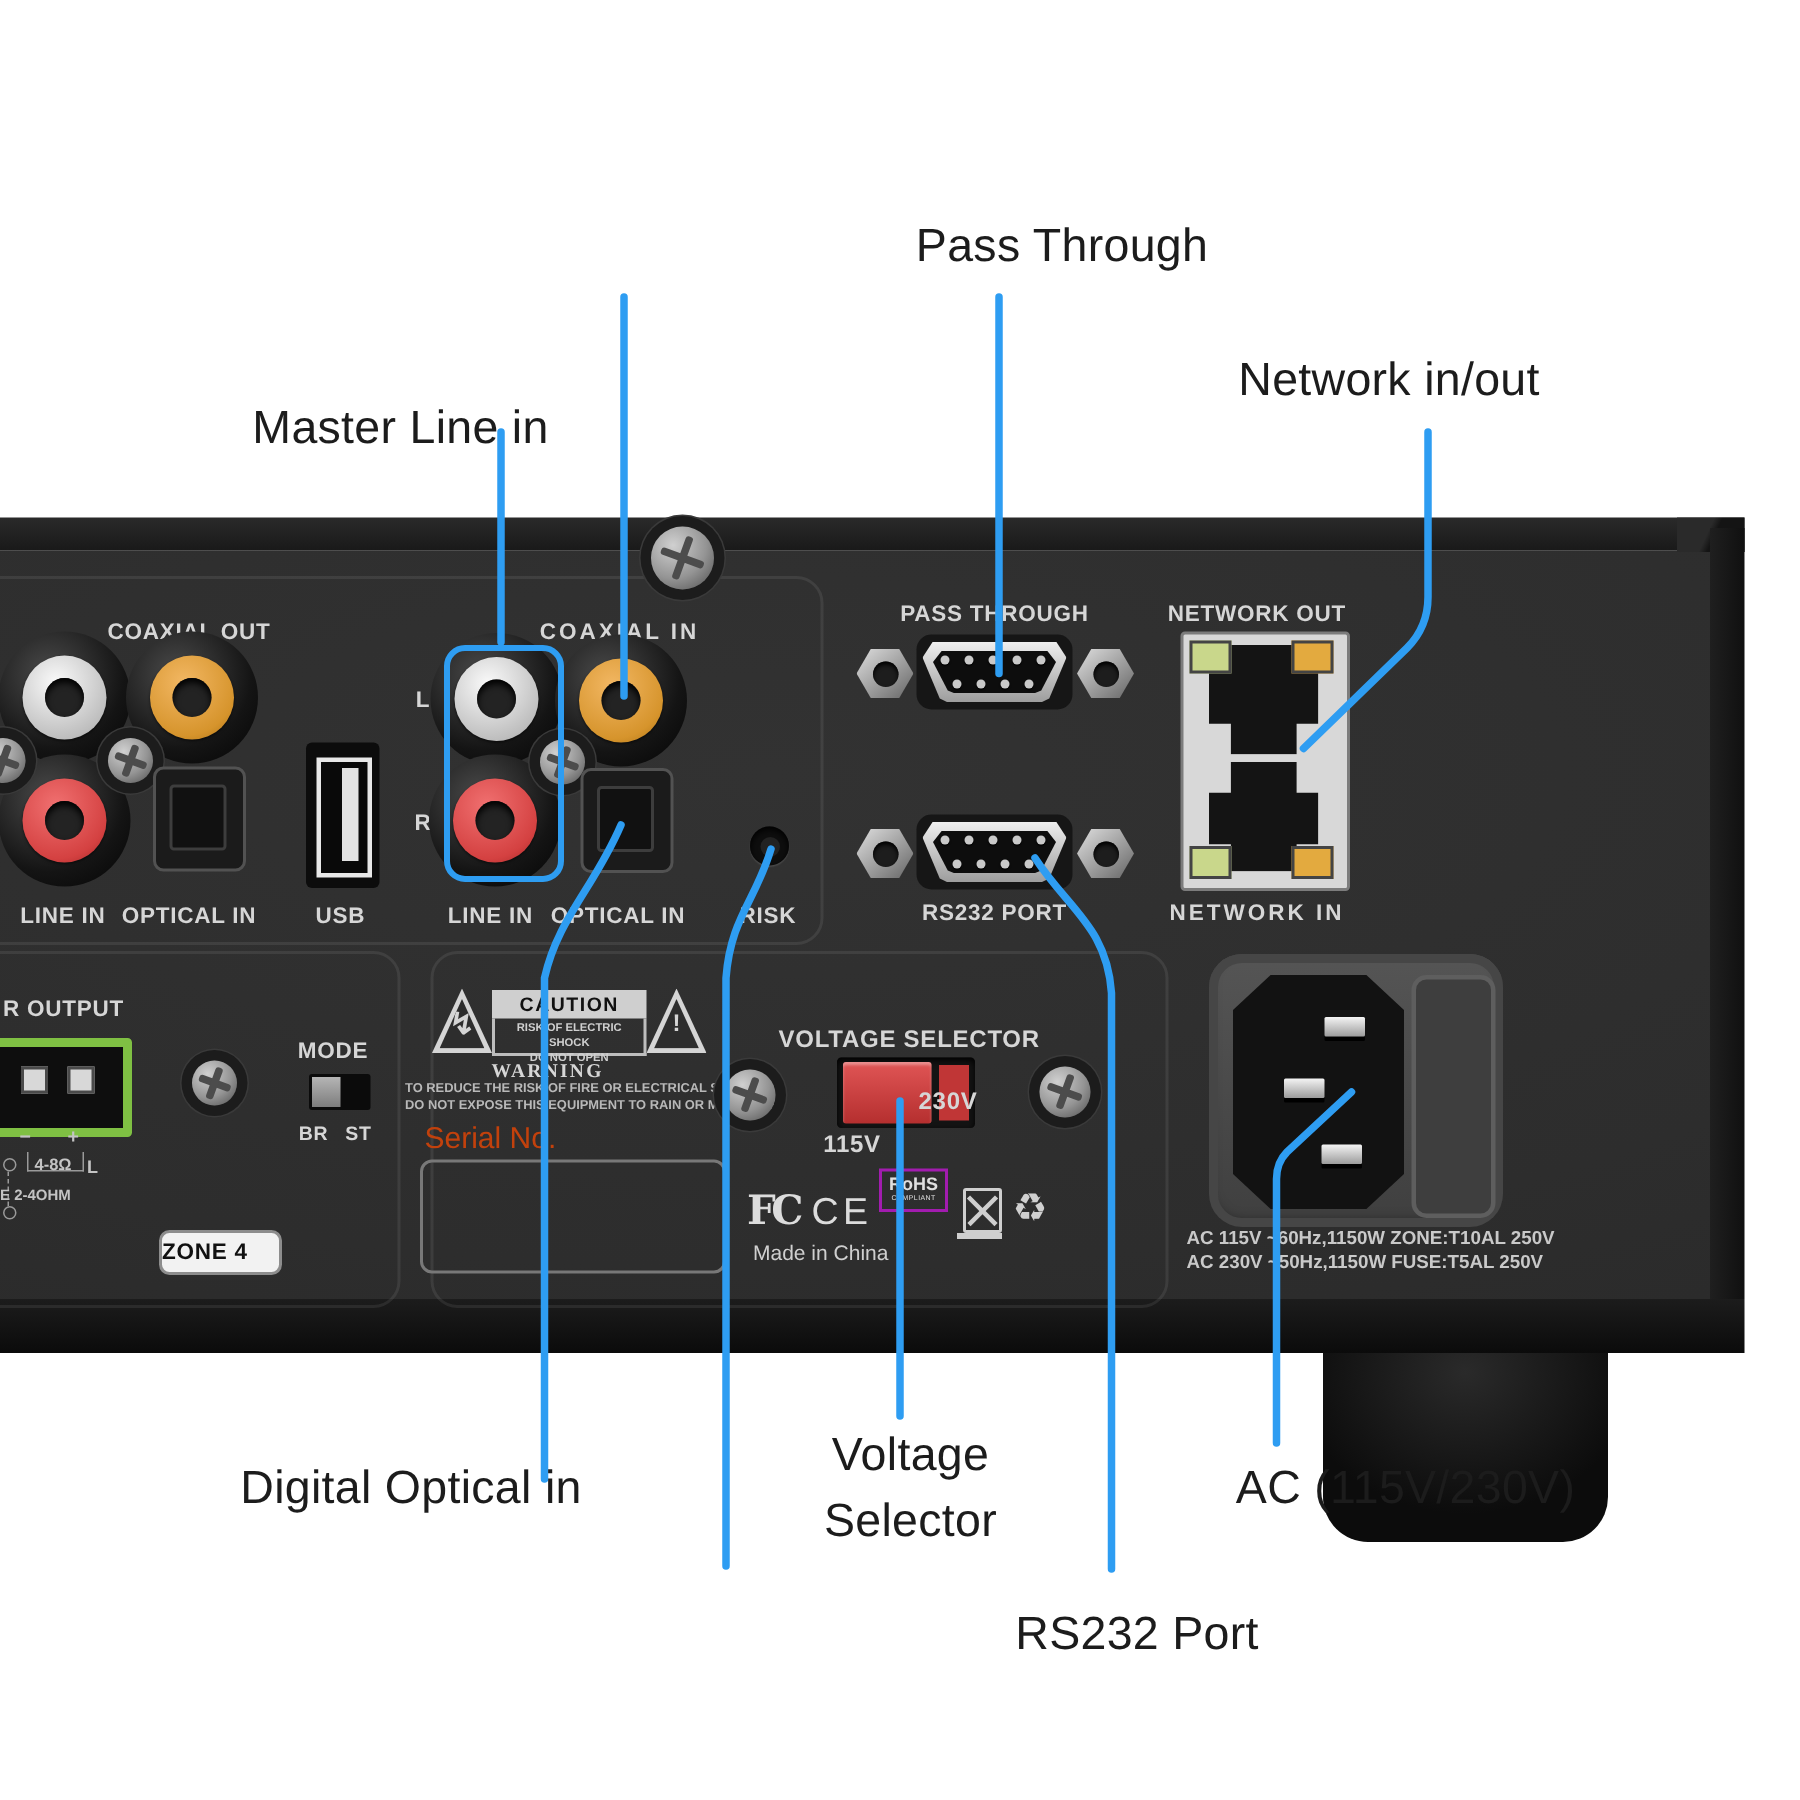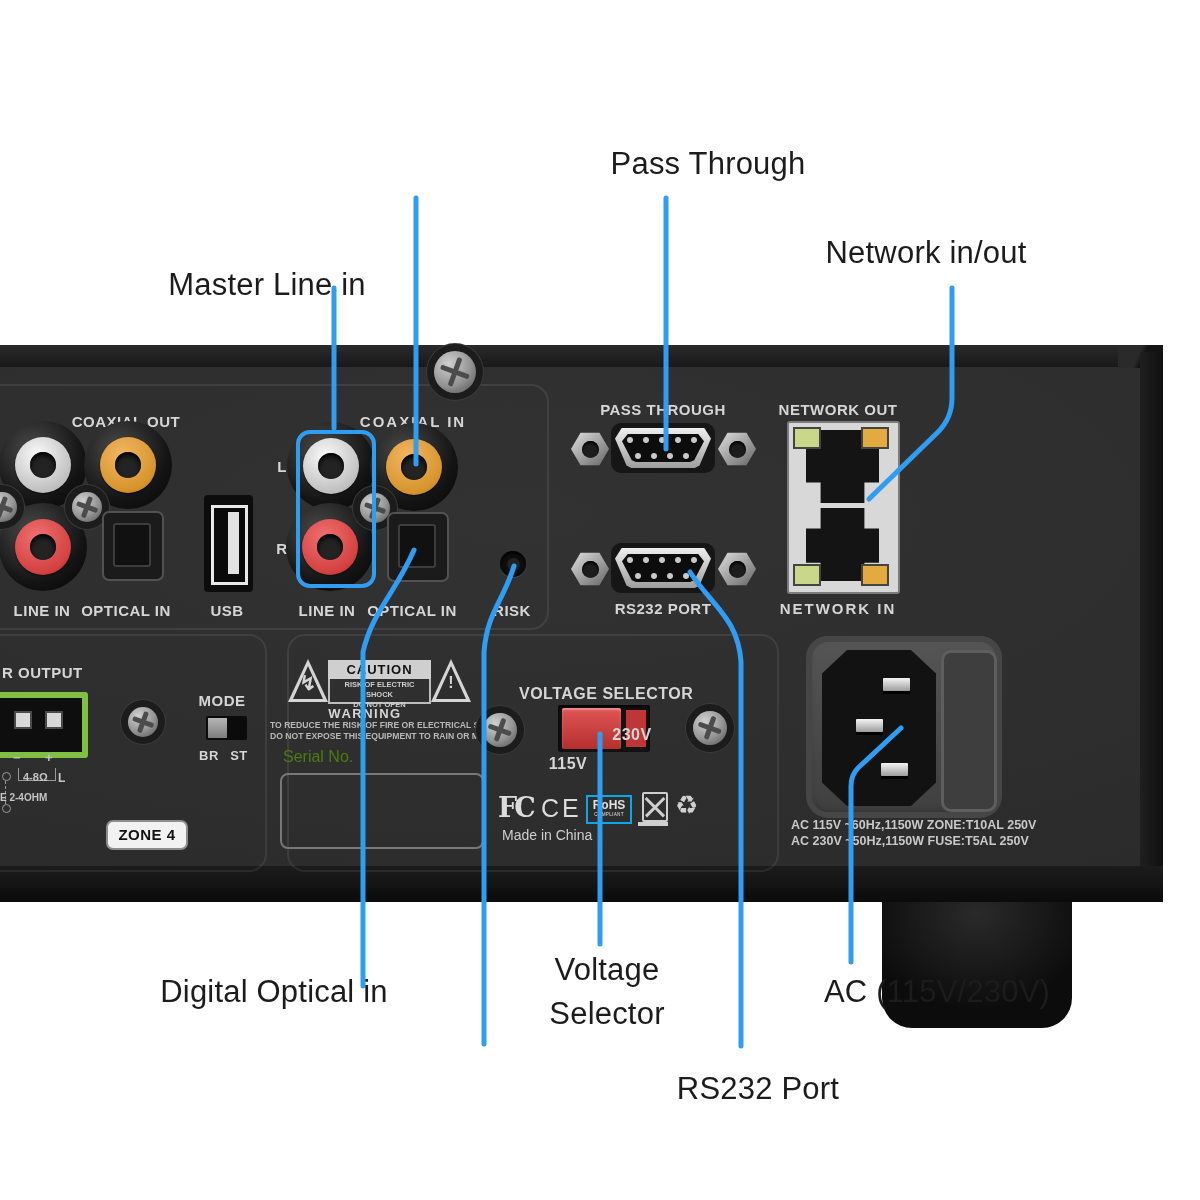--- a/index.html
+++ b/index.html
@@ -78,35 +78,35 @@
   .caution-body{position:absolute;left:0;top:19px;width:99px;height:22px;border:2px solid #bdbdbd;border-top:none;
       color:#cfcfcf;font-size:7.5px;font-weight:bold;text-align:center;line-height:10px;padding-top:1px;}
   .serial-box{position:absolute;left:280px;top:773px;width:200px;height:72px;border:2px solid #787878;border-radius:8px;}
   
   .vs-recess{position:absolute;left:558px;top:705px;width:92px;height:47px;background:#141414;border-radius:3px;
       box-shadow:inset 0 2px 5px #000;}
   .vs-slider{position:absolute;left:562px;top:708px;width:59px;height:41px;
       background:linear-gradient(#e05555,#b52f2f);border-radius:2px;box-shadow:inset 0 2px 2px rgba(255,255,255,.35);}
   .vs-strip{position:absolute;left:626px;top:710px;width:20px;height:37px;background:#c03636;}
   
-  .rohs-box{position:absolute;left:586px;top:795px;width:42px;height:25px;border:2px solid #0ea5e9;
+  .rohs-box{position:absolute;left:586px;top:779px;width:42px;height:25px;border:2px solid #a21caf;
       color:#e0e0e0;text-align:center;}
   .weee{position:absolute;left:642px;top:792px;width:22px;height:26px;border:2px solid #cfcfcf;border-radius:2px;}
   .weee::before,.weee::after{content:"";position:absolute;left:50%;top:50%;width:26px;height:2.5px;background:#cfcfcf;}
   .weee::before{transform:translate(-50%,-50%) rotate(45deg);}
   .weee::after{transform:translate(-50%,-50%) rotate(-45deg);}
   .weee-bar{position:absolute;left:638px;top:822px;width:30px;height:4px;background:#cfcfcf;}
   
   .euroblock{position:absolute;left:-8px;top:692px;width:84px;height:54px;background:#0e0e0e;
       border:6px solid #7fc043;border-radius:3px;}
   .term{position:absolute;width:14px;height:14px;background:#d8d8d8;border:2px solid #4a4a4a;}
   .mode-switch{position:absolute;left:206px;top:716px;width:41px;height:24px;background:#0b0b0b;border-radius:2px;}
   .mode-knob{position:absolute;left:2px;top:2px;width:19px;height:20px;background:linear-gradient(#b5b5b5,#7d7d7d);}
   .zone-tab{position:absolute;left:106px;top:820px;width:78px;height:26px;background:#f2f2f2;border:2px solid #8d8d8d;
-      border-radius:7px;color:#111;font-weight:bold;font-size:15px;text-align:center;line-height:26px;letter-spacing:.5px;}
+      border-radius:7px;color:#111;font-weight:bold;font-size:15px;text-align:left;line-height:26px;letter-spacing:.5px;}
   
   .ac-bezel{position:absolute;left:806px;top:636px;width:196px;height:182px;border-radius:22px;
       background:linear-gradient(#555,#3f3f3f);box-shadow:inset 0 0 0 6px #464646, inset 0 -4px 8px rgba(0,0,0,.5);}
   .ac-c14{position:absolute;left:822px;top:650px;width:114px;height:156px;background:#121212;
       clip-path:polygon(22% 0%,78% 0%,100% 15%,100% 85%,78% 100%,22% 100%,0% 85%,0% 15%);}
   .prong{position:absolute;width:27px;height:13px;background:linear-gradient(#f4f4f4,#9c9c9c);
       box-shadow:0 3px 0 #000;border-radius:1px;}
   .fuse-slot{position:absolute;left:941px;top:650px;width:50px;height:156px;background:#3e3e3e;
       border:3px solid #5e5e5e;border-radius:10px;}
   
@@ -270,24 +270,24 @@
     </div>
   <div class="caution-box">
     <div class="caution-head">CAUTION</div>
     <div class="caution-body">
       <span>RISK OF ELECTRIC SHOCK</span><br><span>DO NOT OPEN</span>
     </div>
   </div>
   <div class="tri" style="left:431px;top:659px;">
     <div class="tri-in" style="font-size:16px;">!</div>
     </div>
-  <div class="ptext" style="left:305px;top:706px;width:120px;font-size:13px;letter-spacing:1.5px;">WARNING</div>
+  <div class="ptext" style="left:305px;top:706px;width:120px;font-size:13px;letter-spacing:1.5px;font-family:Liberation Serif, serif;">WARNING</div>
   <div class="tinytext" style="left:270px;top:720px;width:204px;font-size:8.6px;text-align:center;color:#b8b8b8;">TO REDUCE THE RISK OF FIRE OR ELECTRICAL SHOCK,</div>
   <div class="tinytext" style="left:270px;top:731px;width:204px;font-size:8.6px;text-align:center;color:#b8b8b8;">DO NOT EXPOSE THIS EQUIPMENT TO RAIN OR MOISTURE</div>
-  <div class="abs" style="left:283px;top:748px;font-size:16px;color:#4d7c0f;font-family:'Liberation Sans',sans-serif;">Serial No.</div>
+  <div class="abs" style="left:283px;top:748px;font-size:20px;color:#c2410c;font-family:'Liberation Sans',sans-serif;">Serial No.</div>
   <div class="serial-box"></div>
 
   <div class="ptext" style="left:519px;top:685px;width:160px;font-size:16px;">VOLTAGE SELECTOR</div>
   <div class="vs-recess"></div>
   <div class="vs-slider"></div>
   <div class="vs-strip"></div>
   <div class="ptext" style="left:541px;top:755px;width:54px;font-size:16px;">115V</div>
   <div class="ptext" style="left:605px;top:726px;width:54px;font-size:16px;">230V</div>
   <div class="screw" style="left:483px;top:713px;width:34px;height:34px;"></div>
   <div class="screw" style="left:693px;top:711px;width:34px;height:34px;"></div>

